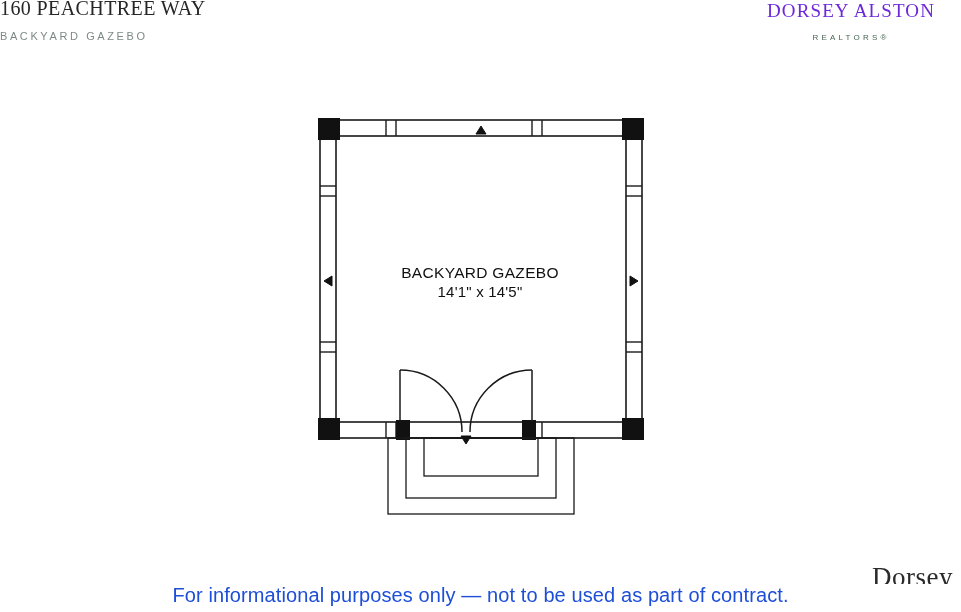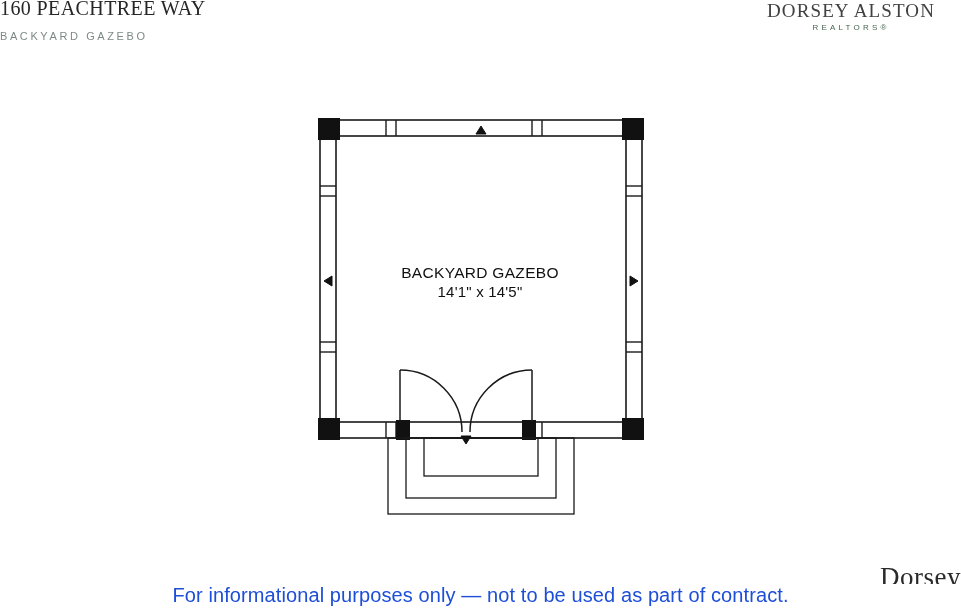--- a/index.html
+++ b/index.html
@@ -44,29 +44,29 @@
     position: absolute;
     right: 0px;
     top: 0px;
     text-align: center;
     width: 220px;
   }
   #brand-name {
     font-family: "Liberation Serif", serif;
     font-size: 19px;
     letter-spacing: 1.1px;
-    color: #404040;
+    color: #6d28d9;
     white-space: nowrap;
   }
   #brand-sub {
     font-family: "Liberation Sans", sans-serif;
     font-size: 8px;
     letter-spacing: 3.2px;
     color: #4a6654;
-    margin-top: 1px;
+    margin-top: 11px;
     white-space: nowrap;
   }
 
   
   #floorplan {
     position: absolute;
     left: 300px;
     top: 100px;
     width: 360px;
     height: 430px;
@@ -93,21 +93,21 @@
   #room-dims {
     font-size: 15px;
     letter-spacing: 0.2px;
     color: #111111;
     line-height: 19px;
   }
 
   
   #watermark {
     position: absolute;
-    right: 0;
+    right: 8px;
     bottom: 28px;
     font-family: "Liberation Serif", serif;
     font-size: 27px;
     letter-spacing: 0.5px;
     color: #2a2a2a;
     overflow: hidden;
     height: 22px;
     white-space: nowrap;
   }
 

